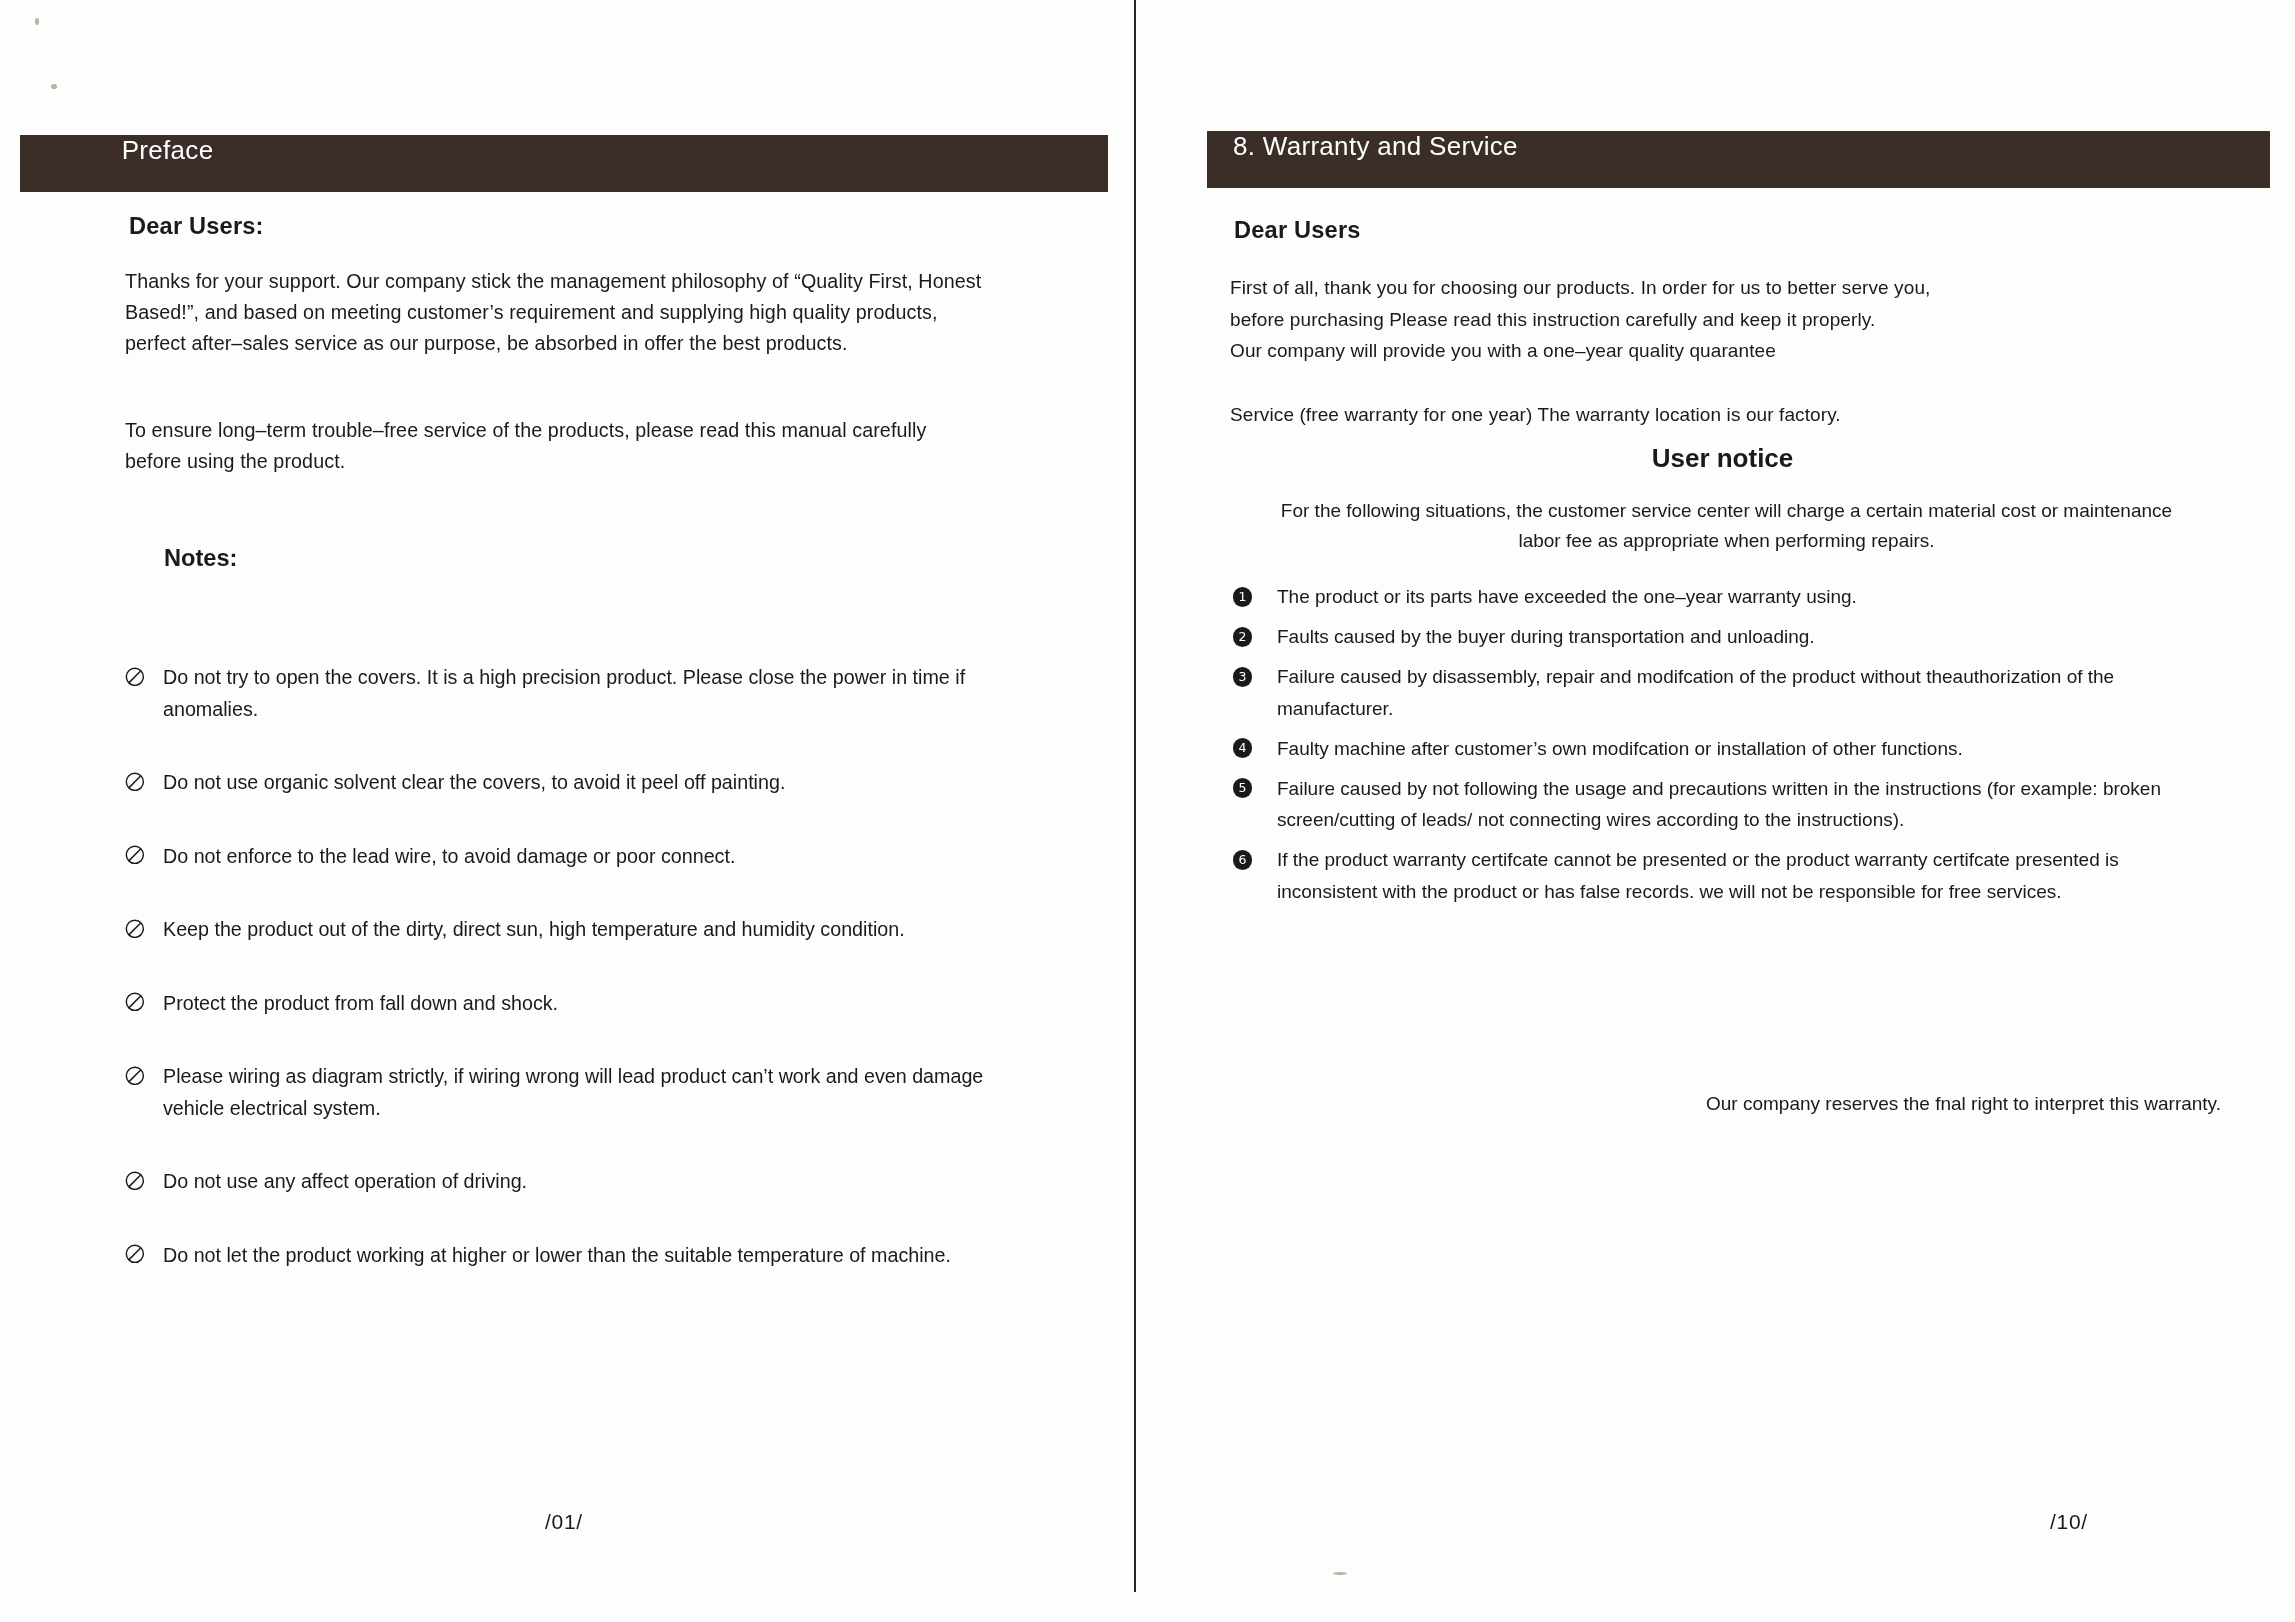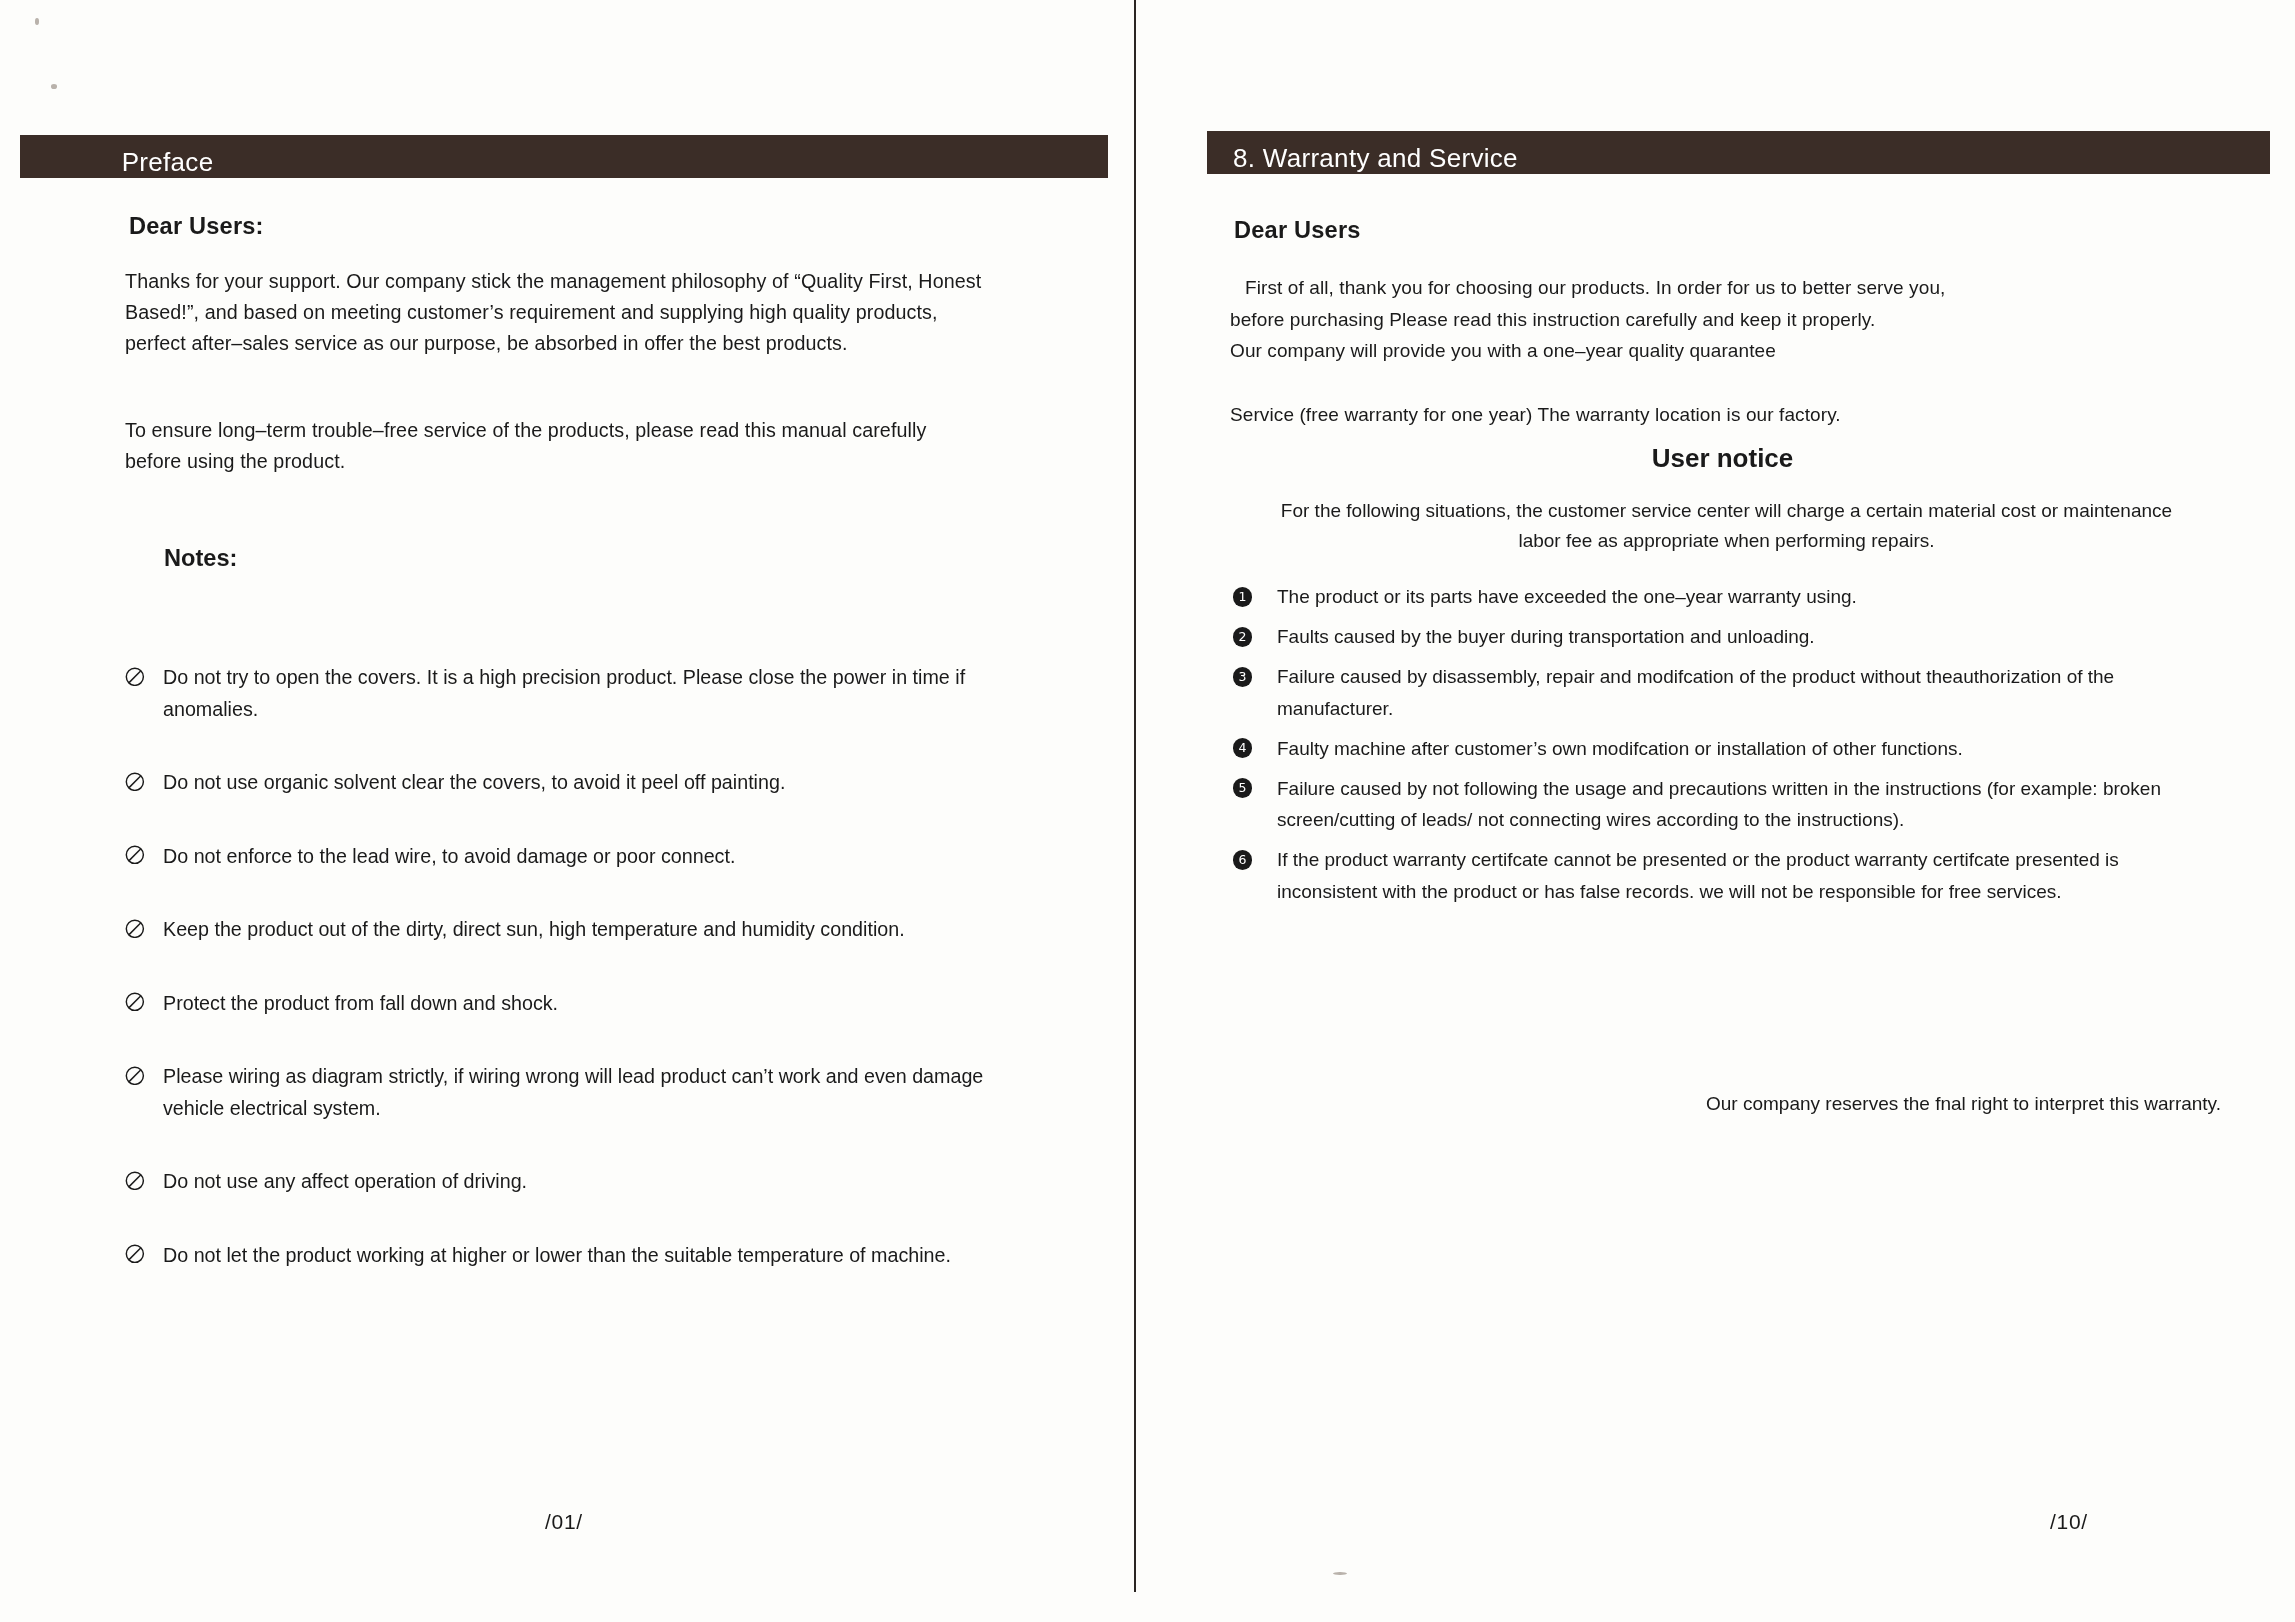--- a/index.html
+++ b/index.html
@@ -36,24 +36,24 @@
   }
   .page {
     position: absolute;
     top: 0;
   }
   .page-left  { left: 0px;    width: 1134px; }
   .page-right { left: 1136px; width: 1160px; }
 
   .banner {
     position: absolute;
-    height: 43px;
+    height: 57px;
     background: #3b2d27;
     display: flex;
-    align-items: flex-end;
+    align-items: flex-start;
   }
   .banner-left  { left: 19.7px;  width: 1088px; }
   .banner-right { left: 1206px; width: 1063px; }
   .banner-title {
     color: #ffffff;
     font-size: 26px;
     letter-spacing: 0.3px;
     padding-left: 102px;
     font-weight: 400;
   }
@@ -265,21 +265,21 @@
 
   <div class="banner banner-right" style="top:131px; left:71px; width:1063px;">
     <span class="banner-title">8. Warranty and Service</span>
   </div>
 
   <div class="block" style="left:94px; top:217px; width:591px;">
     <h2 class="sub">Dear Users</h2>
   </div>
 
   <div class="block" style="left:94px; top:272px; width:958px;">
-    <p class="para" style="font-size:19px; line-height:31.5px;margin-left:15px;">First of all, thank you for choosing our products. In order for us to better serve you,</p>
+    <p class="para" style="font-size:19px; line-height:31.5px;">First of all, thank you for choosing our products. In order for us to better serve you,</p>
     <p class="para" style="font-size:19px; line-height:31.5px;">before purchasing Please read this instruction carefully and keep it properly.</p>
     <p class="para" style="font-size:19px; line-height:31.5px;">Our company will provide you with a one–year quality quarantee</p>
     <p class="para" style="font-size:19px; line-height:31.5px;margin-top:32px;">Service (free warranty for one year) The warranty location is our factory.</p>
   </div>
 
   <div class="block" style="left:94px; top:443px; width:985px;">
     <div class="usernotice">User notice</div>
   </div>
 
   <div class="block" style="left:131px; top:496px; width:919px;">

